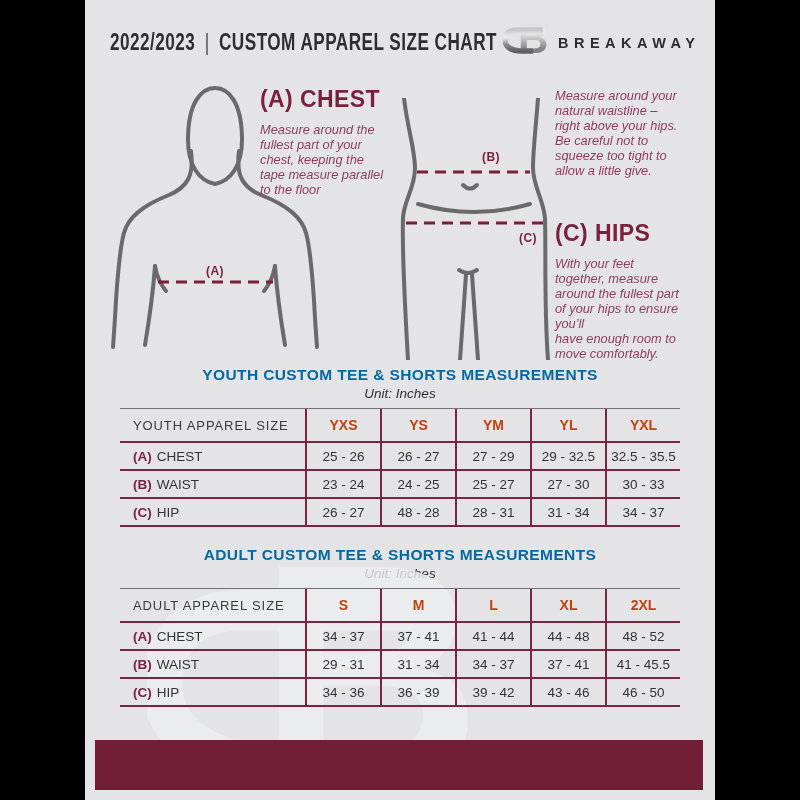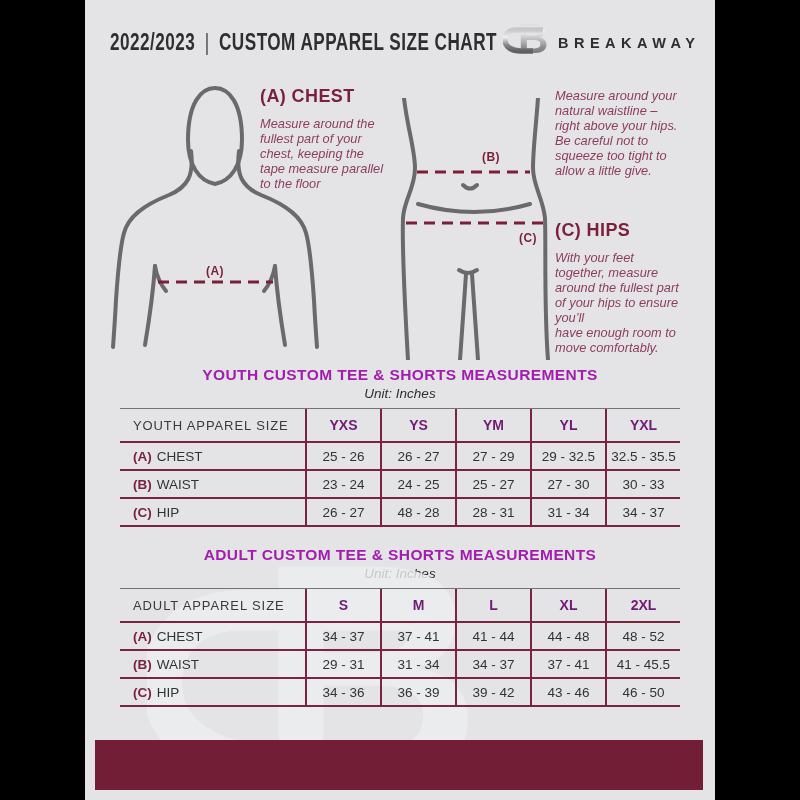--- a/index.html
+++ b/index.html
@@ -10,51 +10,51 @@
   
   .mast-title{position:absolute;left:25px;top:28px;display:flex;gap:12px;align-items:baseline;
               font-weight:700;font-size:22px;letter-spacing:.6px;color:#2e2d2f;
               transform:scale(.78,1.08);transform-origin:left top;white-space:nowrap;}
   .mast-title .divider{font-weight:400;color:#4a4a4c;}
   .brand-row{position:absolute;left:418px;top:14px;display:flex;align-items:center;gap:9px;}
   .brand-name{font-weight:700;font-size:14.5px;letter-spacing:5.5px;color:#2e2d2f;padding-top:12px;}
 
   
   .guide{position:absolute;color:#7b1f3d;}
-  .guide h3{margin:0 0 9px 0;font-size:18px;font-weight:700;letter-spacing:.4px;color:#7b1f3d;}
+  .guide h3{margin:0 0 9px 0;font-size:23px;font-weight:700;letter-spacing:.4px;color:#7b1f3d;}
   .guide p{margin:0;font-size:12.8px;line-height:15px;font-style:italic;color:#8d3c5e;white-space:pre-line;}
   .guide-chest{left:175px;top:86px;width:190px;}
   .guide-waist{left:470px;top:88px;width:175px;}
   .guide-hips{left:470px;top:220px;width:180px;}
 
   
   .fig{position:absolute;}
   .fig-upper{left:20px;top:85px;}
   .fig-lower{left:307px;top:98px;}
   .body-line{fill:none;stroke:#6a6a6d;stroke-width:4;stroke-linecap:round;}
   .dash-line{fill:none;stroke:#7b1f38;stroke-width:3;stroke-dasharray:11 7;}
   .marker{fill:#7b1f38;font-weight:700;font-size:12px;letter-spacing:.5px;
           font-family:"Liberation Sans",sans-serif;}
 
   
   .tbl-title{position:absolute;left:0;width:630px;text-align:center;font-weight:700;
-             font-size:15.5px;letter-spacing:.4px;color:#a21caf;}
+             font-size:15.5px;letter-spacing:.4px;color:#0369a1;}
   .tbl-unit{position:absolute;left:0;width:630px;text-align:center;font-style:italic;
             font-size:13.5px;color:#2e2d2f;}
 
   
   .size-table{position:absolute;left:35px;width:560px;border-top:1px solid #737373;
               border-bottom:2px solid #7b2440;z-index:2;}
   .st-row{display:grid;grid-template-columns:185px 75px 75px 75px 75px 75px;height:26px;}
   .st-row.head{height:32px;}
   .st-row + .st-row{border-top:2px solid #7b2440;}
   .st-cell{display:flex;align-items:center;justify-content:center;font-size:13.5px;color:#333335;}
   .st-cell:first-child{justify-content:flex-start;padding-left:13px;}
   .st-cell + .st-cell{border-left:2px solid #7b2440;}
-  .st-row.head .st-cell{font-weight:700;font-size:14px;color:#701a75;}
+  .st-row.head .st-cell{font-weight:700;font-size:14px;color:#c2410c;}
   .st-row.head .st-cell:first-child{font-weight:400;font-size:13px;letter-spacing:.9px;color:#3a3a3c;}
   .row-prefix{color:#7b2240;font-weight:700;margin-right:5px;}
 
   
   .watermark{position:absolute;left:62px;top:492px;z-index:1;opacity:.8;}
   .footer-bar{position:absolute;left:10px;top:740px;width:608px;height:50px;background:#731e37;z-index:3;}
 </style>
 </head>
 <body>
 

